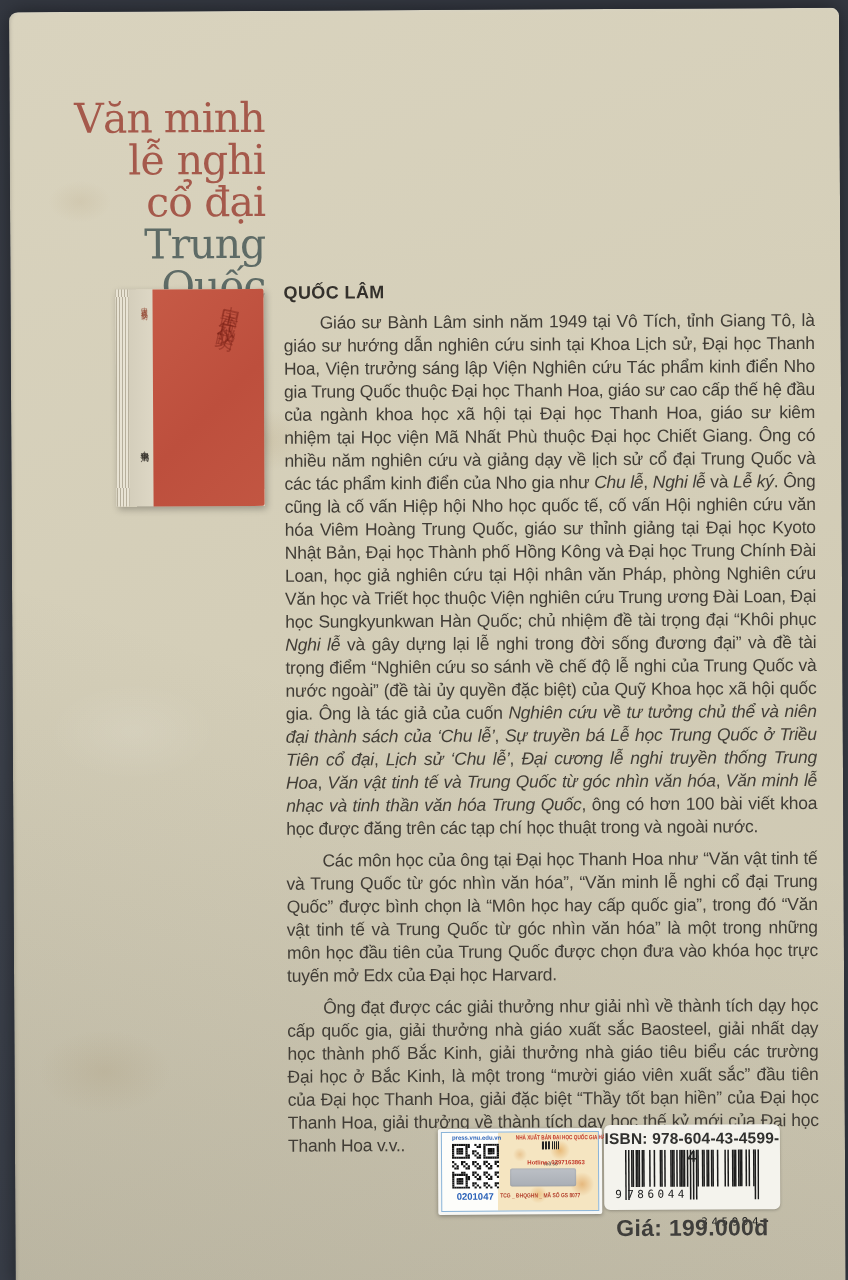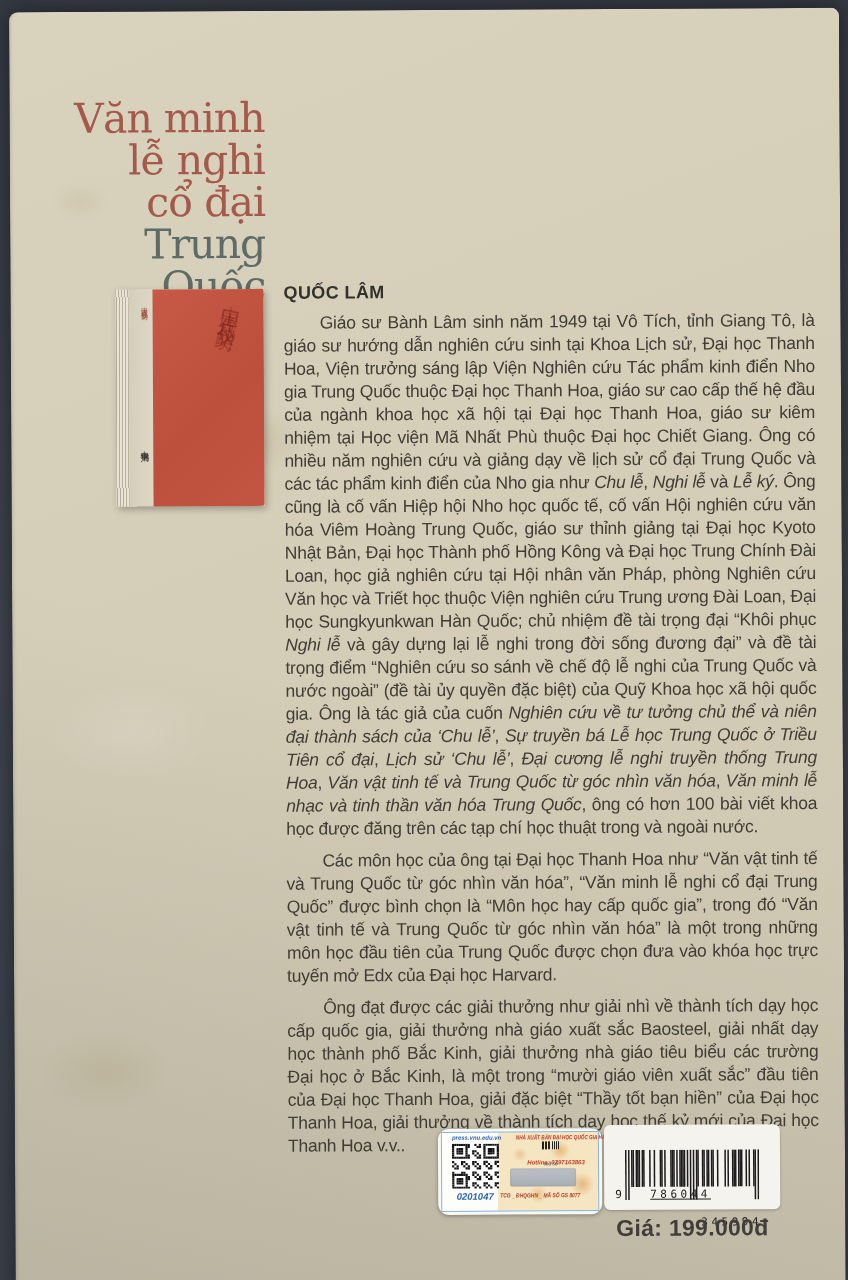--- a/index.html
+++ b/index.html
@@ -68,23 +68,22 @@
   }
   .bio{position:absolute;left:273px;top:301px;width:531px;}
   .bio p{
     margin:0 0 9px 0;text-indent:36px;text-align:justify;
     font-size:17.5px;line-height:23px;letter-spacing:-0.25px;color:#413d36;
   }
   .bio p i{font-style:italic;}
   
   .stamp{
     position:absolute;left:423px;top:1119px;width:164px;height:86px;
-    background:#f7f7f4;border-radius:11px;padding:3px;box-sizing:border-box;
+    background:#f7f7f4;border-radius:2px;padding:3px;box-sizing:border-box;
     box-shadow:0 1px 4px rgba(0,0,0,.35);
-    font-style:italic;
   }
   .stamp-inner{
     position:relative;width:100%;height:100%;border:1px solid #8ab4d8;box-sizing:border-box;
     background-image:
       radial-gradient(circle 9px at 118px 18px, rgba(222,152,62,.55), transparent 10px),
       radial-gradient(circle 11px at 140px 52px, rgba(214,140,58,.5), transparent 12px),
       radial-gradient(circle 8px at 96px 62px, rgba(222,152,62,.45), transparent 9px),
       radial-gradient(circle 6px at 78px 22px, rgba(210,140,60,.35), transparent 7px),
       linear-gradient(90deg,#fdfdfa 0 36%, #f5e5c1 36% 100%);
   }
@@ -110,21 +109,21 @@
   .isbn{
     position:absolute;left:589px;top:1116px;width:176px;height:85px;
     background:#f4f3ed;border-radius:6px;box-shadow:0 1px 3px rgba(0,0,0,.25);
   }
   .isbn-label{position:absolute;left:0;top:5px;width:100%;text-align:center;
     font-size:15.5px;font-weight:bold;color:#30302e;letter-spacing:.2px;}
   .barcode{position:absolute;left:11px;top:25px;width:154px;height:55px;}
   .barcode svg{position:absolute;left:10px;top:0;}
   .bc-digit{position:absolute;top:38px;font-family:"DejaVu Sans Mono",monospace;font-size:11px;color:#222;}
   .bc-d1{left:0px;}
-  .bc-d2{left:35px;letter-spacing:3.5px;text-decoration:underline;}
+  .bc-d2{left:12px;letter-spacing:3.5px;}
   .bc-d3{left:86px;letter-spacing:3.5px;margin-top:28px;}
   .price{
     position:absolute;left:589px;top:1206px;width:176px;text-align:center;
     font-size:23px;font-weight:bold;color:#3f3e3b;letter-spacing:.3px;
   }
 </style>
 </head>
 <body>
 
 <div class="photo">
@@ -355,20 +354,21 @@
           <span class="mini mini-qr"></span><span class="mini mini-bc"></span>
           <span class="cap">mã số</span>
         </div>
         <div class="stamp-hotline">Hotline: 0297163863</div>
         <div class="stamp-scratch"></div>
         <div class="stamp-bottom">TCG _ ĐHQGHN _ MÃ SỐ GS 8077</div>
       </div>
     </div>
 
     <div class="isbn">
+      <div class="isbn-label">ISBN: 978-604-43-4599-4</div>
       <div class="barcode">
         <svg width="134" height="52" viewBox="0 0 134 52">
             <rect x="0.00" y="0" width="1.51" height="50" fill="#1c1c1c"></rect>
             <rect x="3.01" y="0" width="1.51" height="50" fill="#1c1c1c"></rect>
             <rect x="6.02" y="0" width="1.51" height="37" fill="#1c1c1c"></rect>
             <rect x="7.53" y="0" width="1.51" height="37" fill="#1c1c1c"></rect>
             <rect x="10.54" y="0" width="1.51" height="37" fill="#1c1c1c"></rect>
             <rect x="12.04" y="0" width="1.51" height="37" fill="#1c1c1c"></rect>
             <rect x="13.55" y="0" width="1.51" height="37" fill="#1c1c1c"></rect>
             <rect x="16.56" y="0" width="1.51" height="37" fill="#1c1c1c"></rect>

